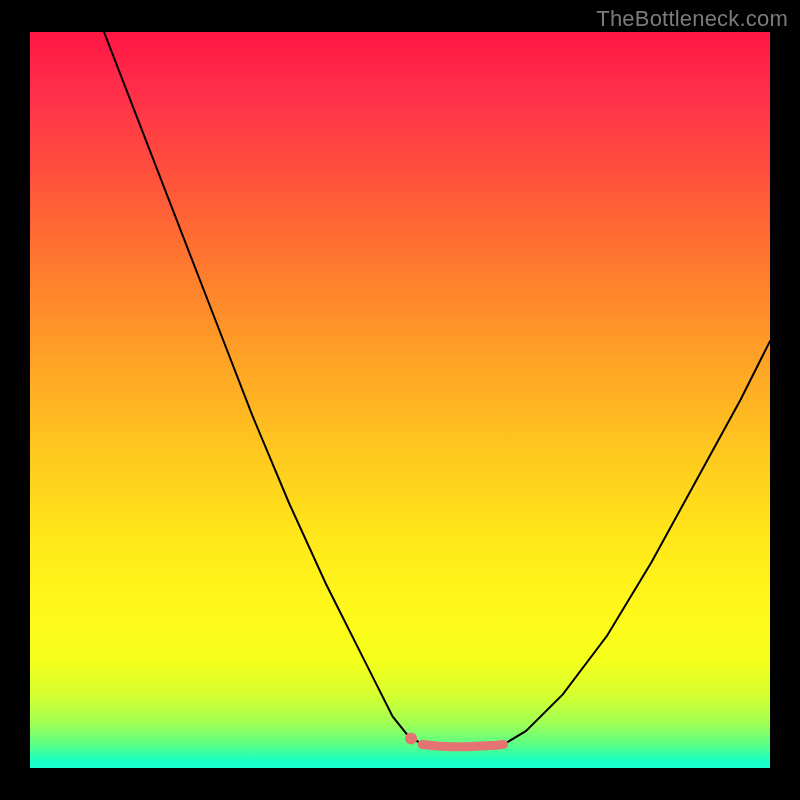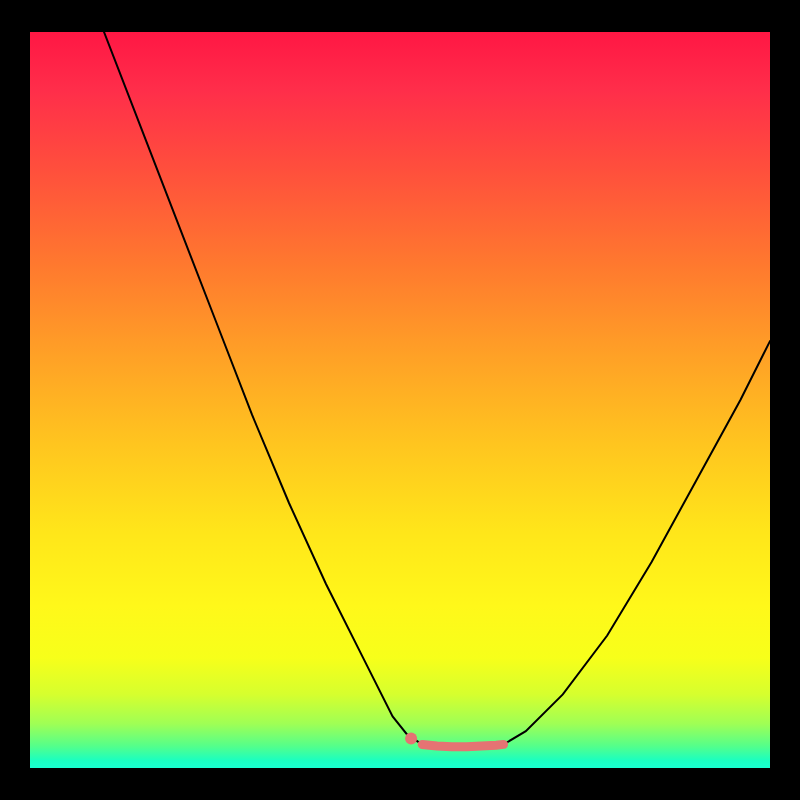--- a/index.html
+++ b/index.html
@@ -75,13 +75,14 @@
         <path id="path-right" fill="none" stroke="#000000" stroke-width="2" stroke-linecap="round" d="M473.6 712.4 L495.8 699.2 L532.8 662.4 L577.2 603.5 L621.6 529.9 L666.0 449.0 L710.4 368.0 L740.0 309.1"></path>
       </g>
       <g>
         <path id="path-flat" fill="none" stroke="#e57373" stroke-width="9" stroke-linecap="round" stroke-linejoin="round" d="M392.2 712.4 L407.0 713.9 L421.8 714.7 L436.6 714.7 L451.4 713.9 L466.2 713.2 L473.6 712.4"></path>
       </g>
       <g>
         <circle id="dot-left" r="6" fill="#e57373" cx="381.1" cy="706.6"></circle>
       </g>
     </svg>
   </div>
+  <div class="watermark">TheBottleneck.com</div>
 </div>
 
 </body></html>

